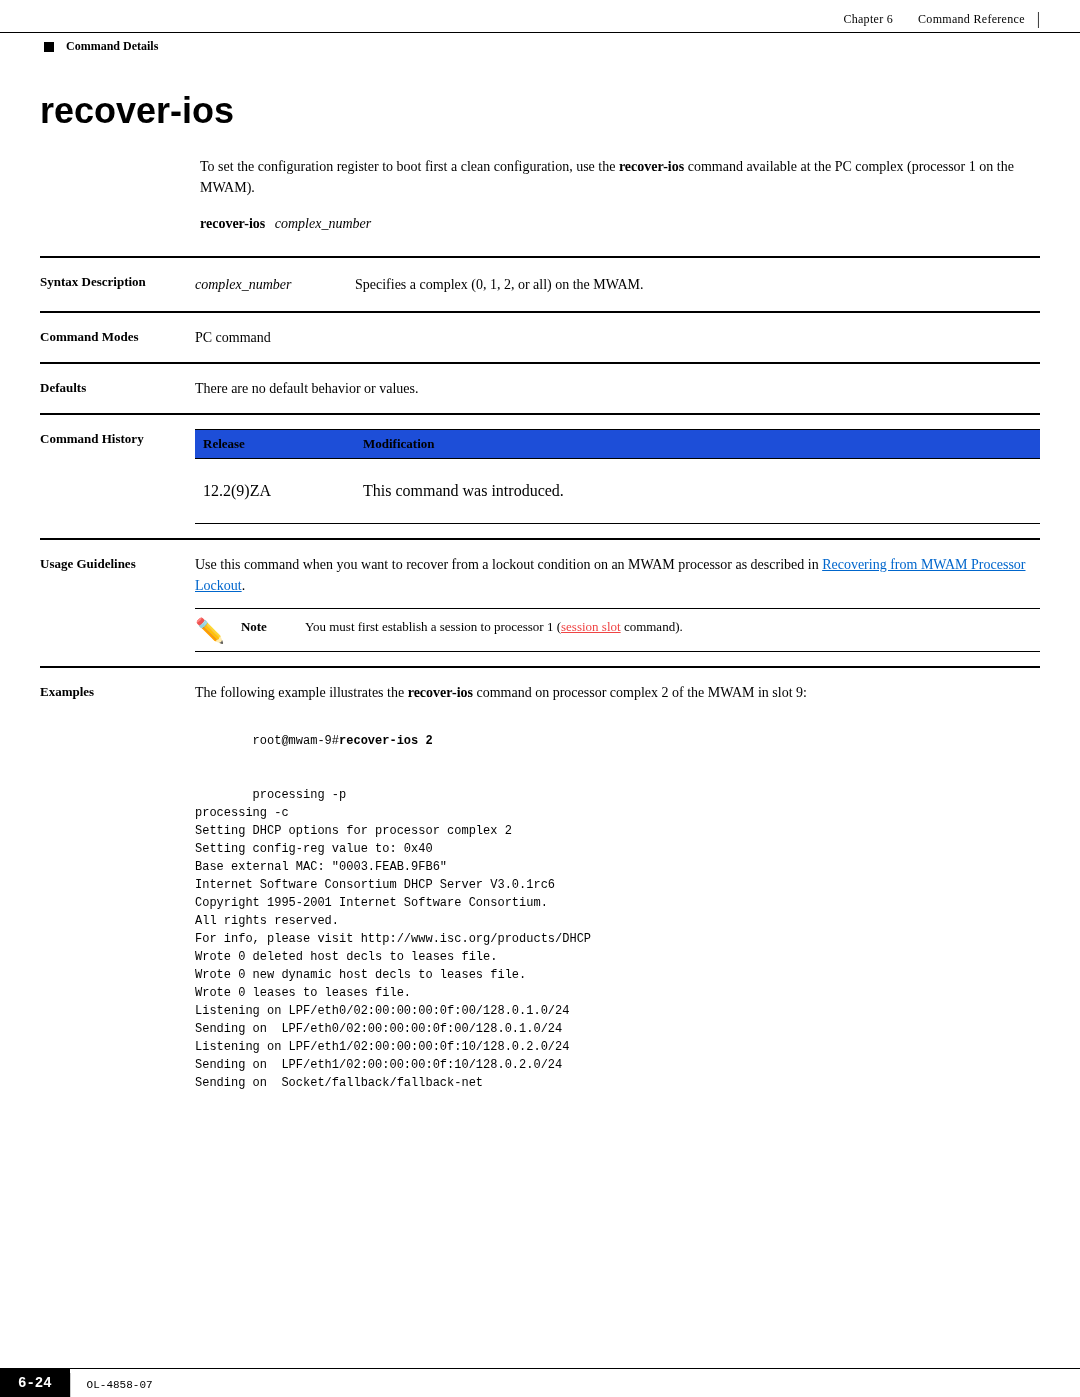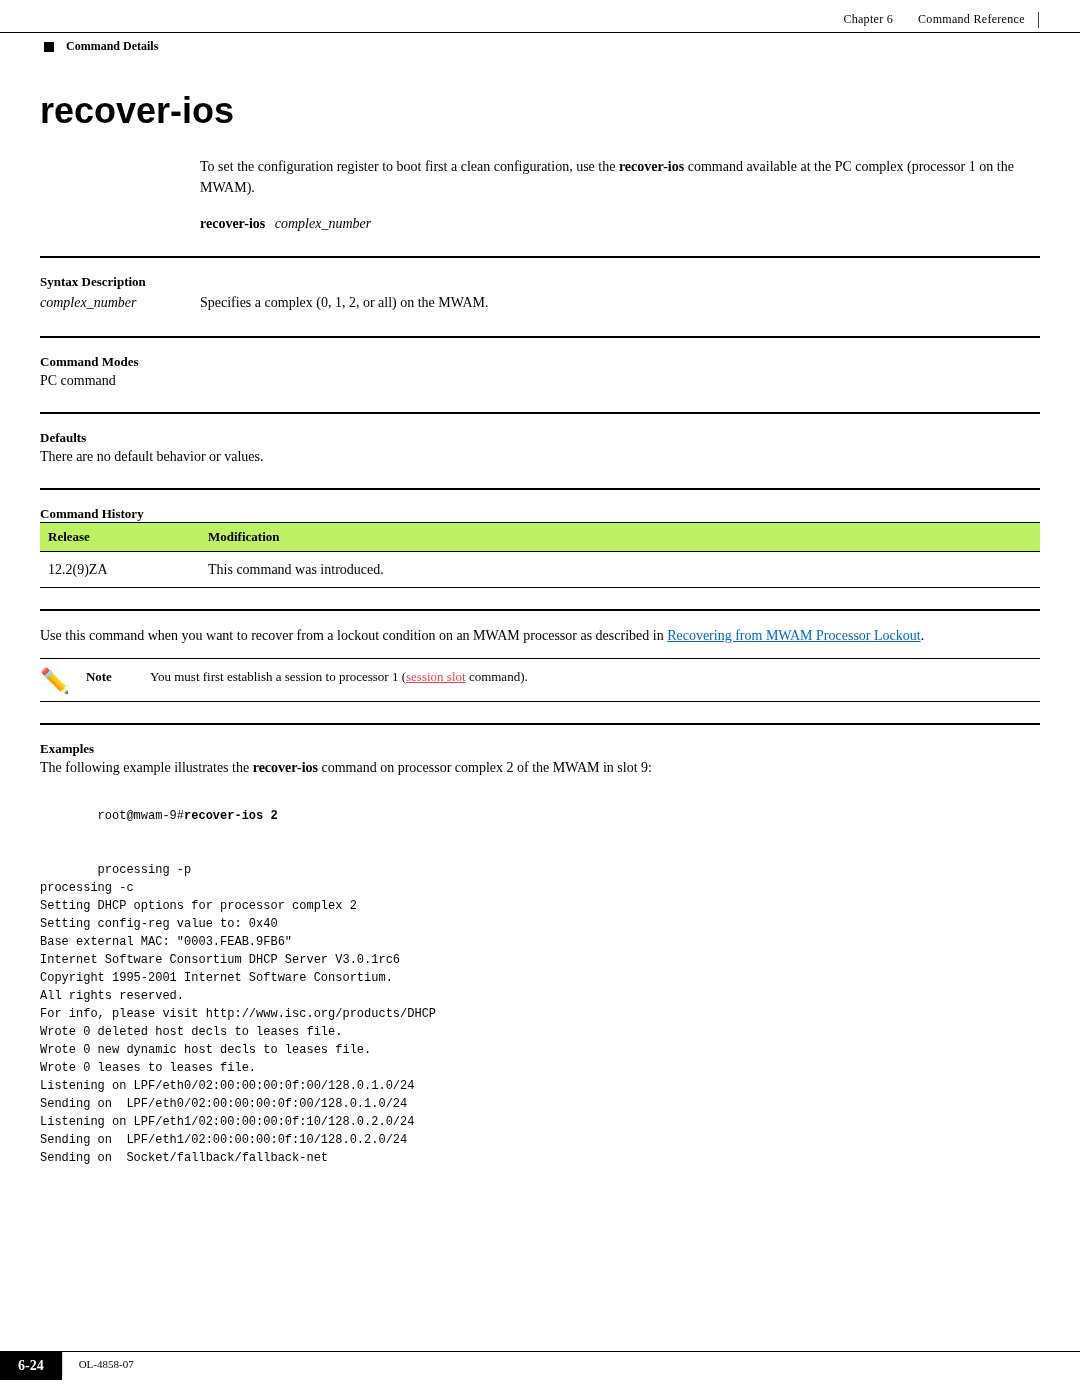--- a/index.html
+++ b/index.html
@@ -79,22 +79,21 @@
     }
     .command-syntax em {
       font-style: italic;
     }
 
     
     .section-row {
       display: flex;
       border-top: 2px solid #000;
       padding: 14px 0;
-      margin-bottom: 7px;
-      flex-direction: column;
+      margin-bottom: 0;
     }
     .section-label {
       width: 155px;
       min-width: 155px;
       font-size: 13px;
       font-weight: bold;
       padding-right: 10px;
       padding-top: 2px;
     }
     .section-content {
@@ -124,25 +123,25 @@
       border-collapse: collapse;
       border-top: 1px solid #000;
       border-bottom: 1px solid #000;
     }
     .history-table th {
       font-size: 13px;
       font-weight: bold;
       text-align: left;
       padding: 4px 8px;
       border-bottom: 1px solid #000;
-      background: #bef264;
+      background: #1d4ed8;
     }
     .history-table td {
-      padding: 7px 8px;
-      font-size: 14px;
+      padding: 20px 8px;
+      font-size: 16px;
       vertical-align: top;
     }
     .history-table th:first-child,
     .history-table td:first-child {
       width: 160px;
     }
 
     
     .usage-link {
       color: #0066cc;
@@ -184,26 +183,27 @@
       white-space: pre;
       margin-top: 6px;
     }
     .code-bold {
       font-weight: bold;
     }
 
     
     .page-footer {
       position: absolute;
-      bottom: 17px;
+      bottom: 0;
       left: 0;
       right: 0;
       border-top: 1px solid #000;
       display: flex;
-      align-items: flex-start;
+      align-items: flex-end;
+      font-family: Liberation Mono, monospace;
     }
     .footer-page-num {
       background: #000;
       color: #fff;
       font-size: 14px;
       font-weight: bold;
       padding: 6px 18px;
       display: flex;
       align-items: center;
     }
@@ -293,20 +293,21 @@
         <tr>
               <td>12.2(9)ZA</td>
               <td>This command was introduced.</td>
             </tr>
           </tbody>
       </table>
     </div>
   </div>
 
   <div class="section-row">
+    <div class="section-label">Usage Guidelines</div>
     <div class="section-content">
       <p>
         <span>Use this command when you want to recover from a lockout condition on an MWAM processor as described in </span><a class="usage-link">Recovering from MWAM Processor Lockout</a><span>.</span>
       </p>
       <div class="note-box">
         <div style="display:flex;align-items:flex-start;padding-top:2px;">
           <span class="pencil-icon">✏️</span>
         </div>
         <div style="display:flex;align-items:baseline;gap:24px;flex:1;">
           <span class="note-label">Note</span>

